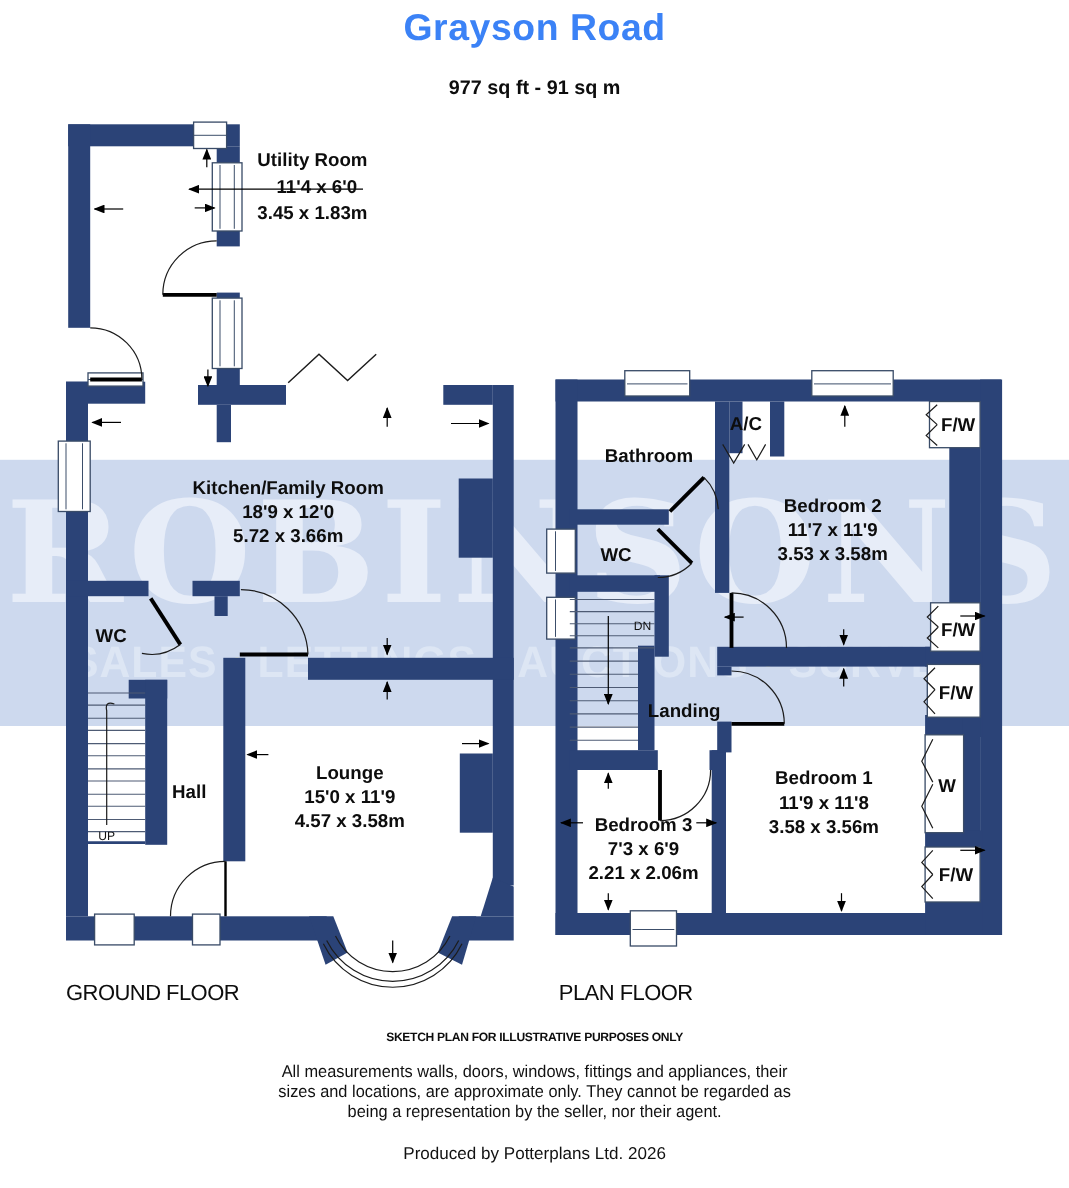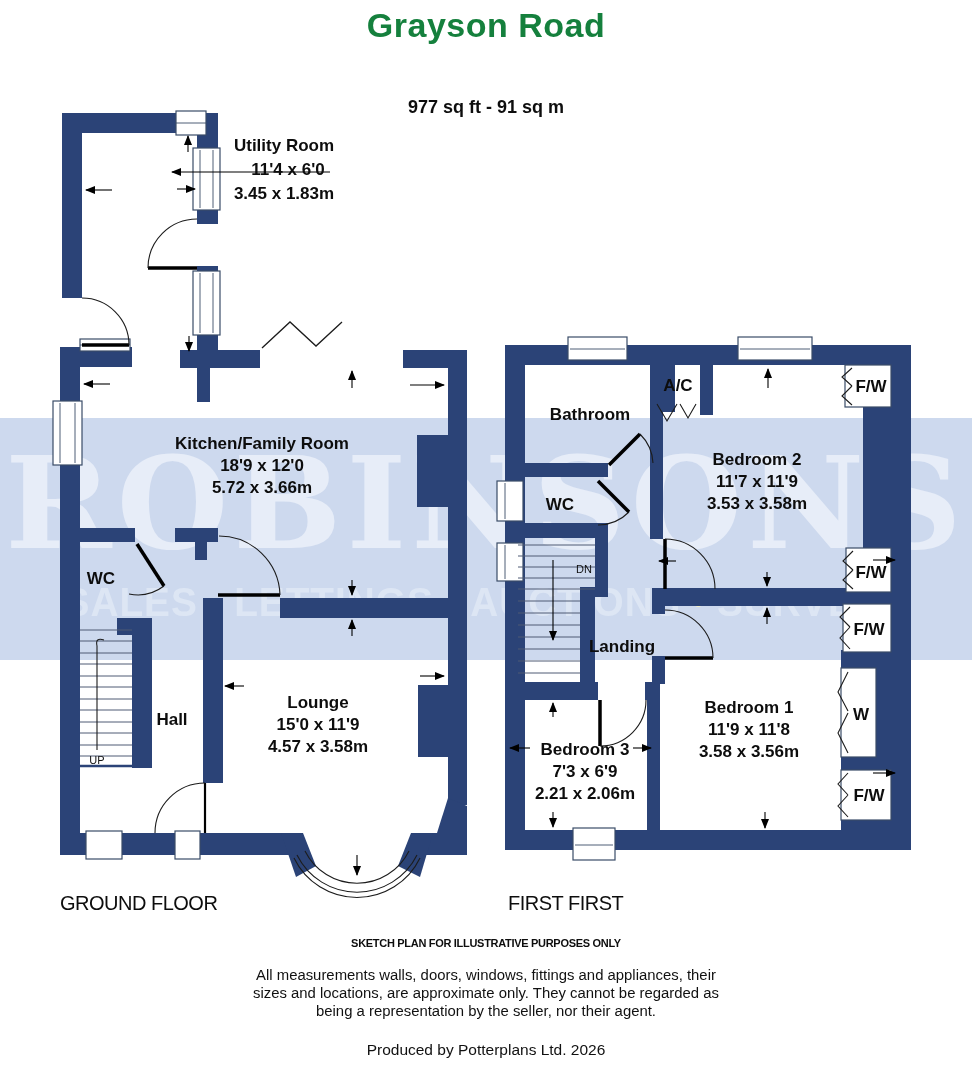--- a/index.html
+++ b/index.html
@@ -1,22 +1,22 @@
 <!DOCTYPE html>
 <html><head>
 <meta charset="utf-8">
 <style>
   html,body{margin:0;padding:0;background:#ffffff;}
   #stage{position:relative;width:972px;height:1080px;background:#ffffff;overflow:hidden;
          font-family:"Liberation Sans",sans-serif;}
   .abs{position:absolute;}
   .ctr{left:0;width:972px;text-align:center;}
-  .hdr-title{top:6px;font-size:34px;font-weight:bold;color:#15803d;letter-spacing:0.5px;}
+  .hdr-title{top:6px;font-size:34px;font-weight:bold;color:#3b82f6;letter-spacing:0.5px;}
   .hdr-sub{top:48px;font-size:17px;font-weight:bold;color:#0d0d0d;}
-  .hdr-area{top:69px;font-size:18px;font-weight:bold;color:#0d0d0d;margin-top:28px;}
+  .hdr-area{top:69px;font-size:18px;font-weight:bold;color:#0d0d0d;}
   #band{top:418px;left:0;width:972px;height:242px;background:#cdd9ee;}
   #wm-brand{top:443px;left:0;width:972px;text-align:center;
             font-family:"DejaVu Serif",serif;font-weight:bold;font-size:128px;line-height:120px;
             color:#e7edf8;letter-spacing:5px;white-space:nowrap;}
   #wm-tag{top:580px;left:0;width:972px;display:flex;justify-content:center;align-items:center;gap:13px;
           font-weight:bold;font-size:40px;color:#dde6f4;letter-spacing:1px;white-space:nowrap;
           transform:scaleX(0.97);}
   #wm-tag .bullet{color:#f3efc7;font-size:30px;}
   .floor-label{top:892px;font-size:20px;font-weight:normal;color:#0d0d0d;letter-spacing:-0.5px;}
   #gf-label{left:60px;}
@@ -369,20 +369,20 @@
       </g>
       <g>
         <text class="room-name" x="749" y="713">Bedroom 1</text>
         <text class="room-dim" x="749" y="735">11'9 x 11'8</text>
         <text class="room-dim" x="749" y="757">3.58 x 3.56m</text>
       </g>
     </g>
   </svg>
 
   <div id="gf-label" class="abs floor-label">GROUND FLOOR</div>
-  <div id="ff-label" class="abs floor-label">FIRST FIRST</div>
+  <div id="ff-label" class="abs floor-label">PLAN FLOOR</div>
 
   <div class="abs ctr ftr-title">SKETCH PLAN FOR ILLUSTRATIVE PURPOSES ONLY</div>
   <div class="abs ctr ftr-line" style="top:966px">All measurements walls, doors, windows, fittings and appliances, their</div>
   <div class="abs ctr ftr-line" style="top:984px">sizes and locations, are approximate only. They cannot be regarded as</div>
   <div class="abs ctr ftr-line" style="top:1002px">being a representation by the seller, nor their agent.</div>
   <div class="abs ctr ftr-credit">Produced by Potterplans Ltd. 2026</div>
 </div>
 
 </body></html>

